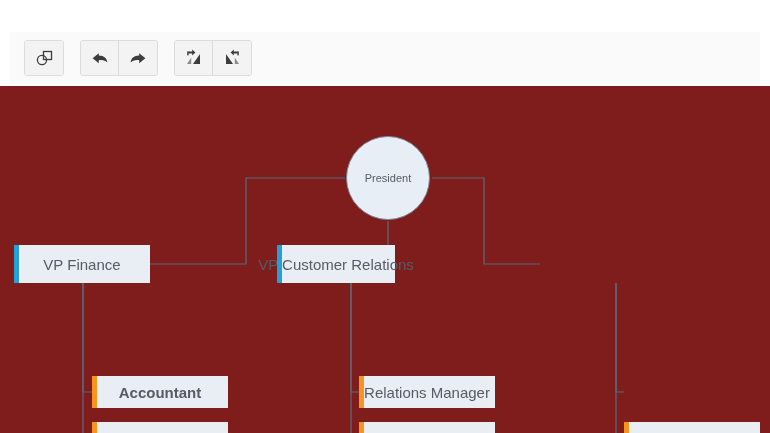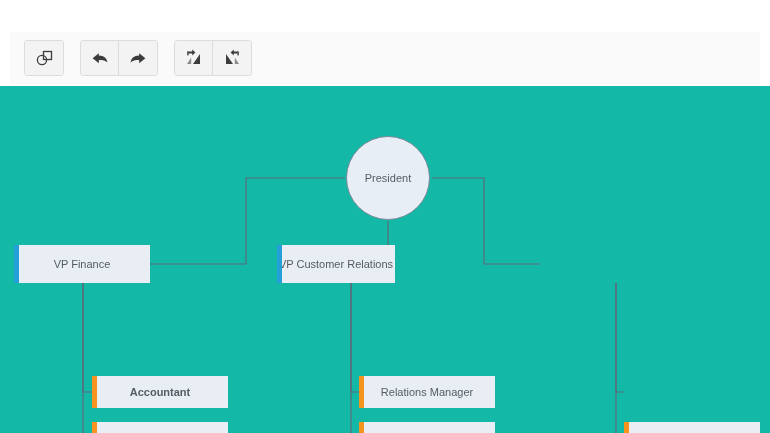--- a/index.html
+++ b/index.html
@@ -59,39 +59,39 @@
   .tool-btn:last-child { border-right: none; }
   .tool-btn svg { display: block; }
 
   
   .canvas {
     position: absolute;
     left: 0;
     top: 86px;
     width: 770px;
     height: 347px;
-    background: #14b8a6;
+    background: #7f1d1d;
   }
   .edges {
     position: absolute;
     left: 0; top: 0;
     width: 770px;
     height: 347px;
     pointer-events: none;
   }
 
   
   .node {
     position: absolute;
     box-sizing: border-box;
     display: flex;
     align-items: center;
     justify-content: center;
     background: #e9eef5;
-    font-size: 11px;
+    font-size: 15px;
     color: #555c63;
     cursor: pointer;
     white-space: nowrap;
   }
   .node .accent {
     position: absolute;
     left: 0;
     top: 0;
     bottom: 0;
     width: 5px;

